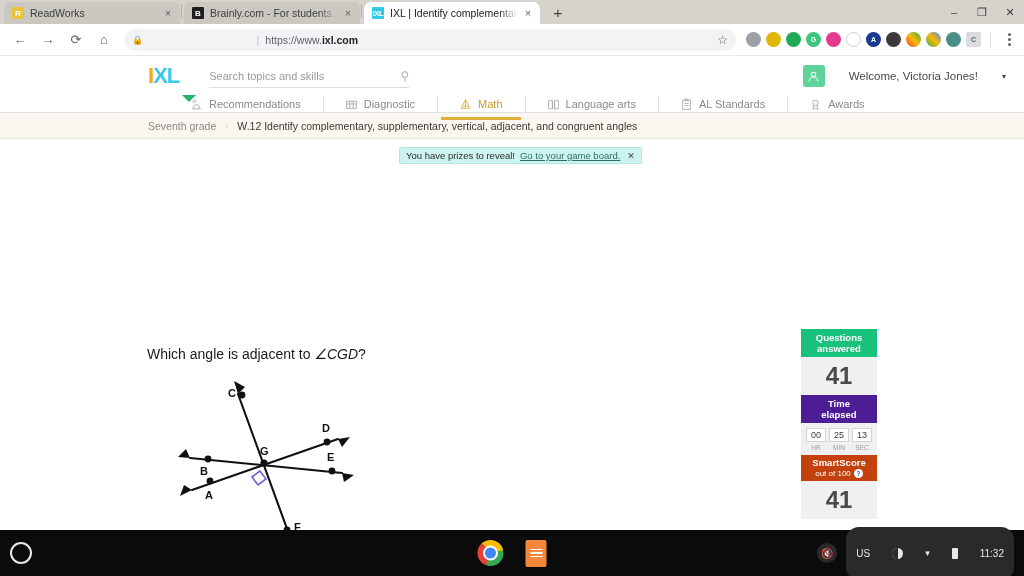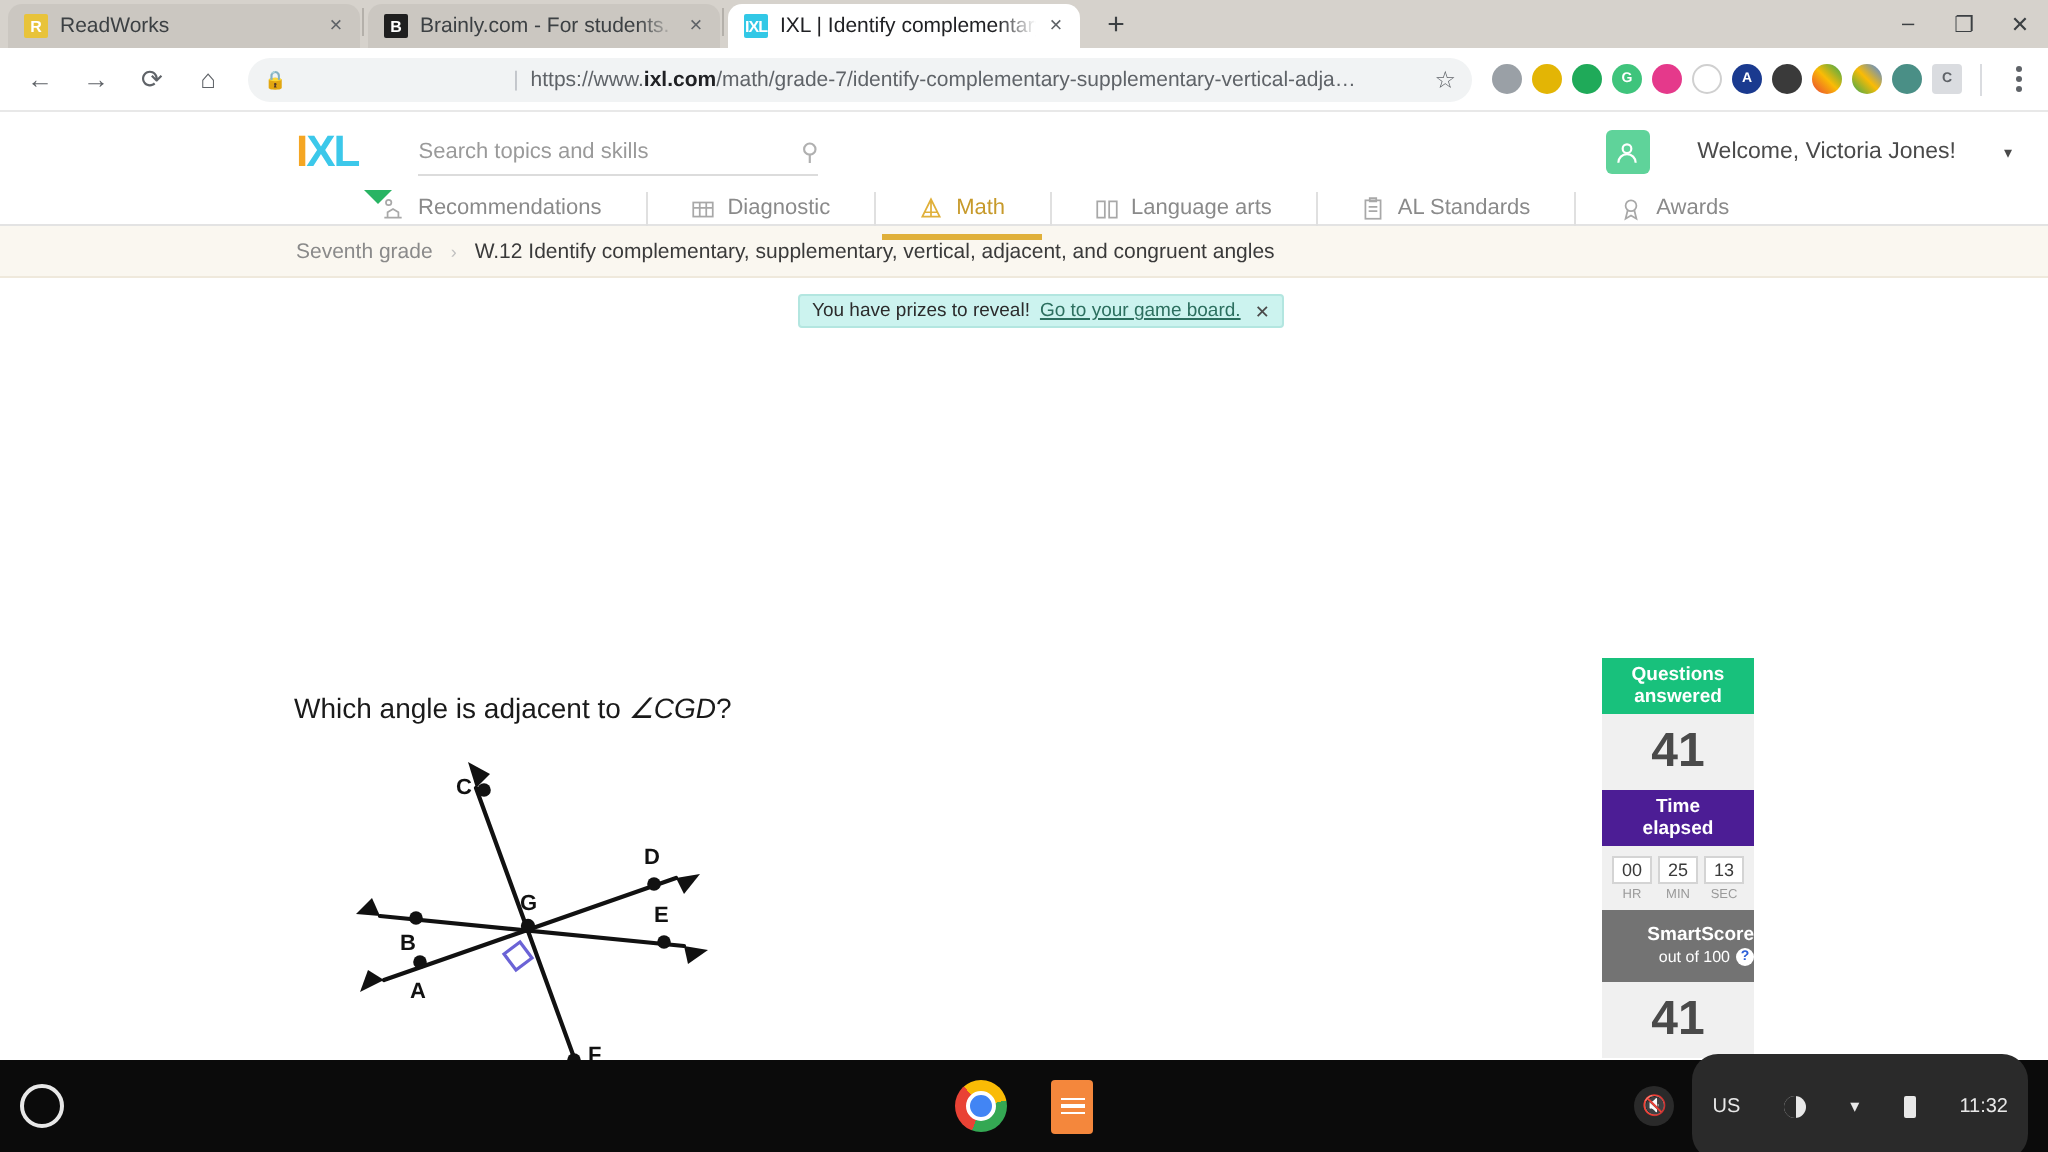--- a/index.html
+++ b/index.html
@@ -193,21 +193,21 @@
     width:76px; background:#f0f0f0;
     display:flex; flex-direction:column; align-items:stretch;
   }
   .sp-head {
     height:28px; display:flex; flex-direction:column;
     align-items:center; justify-content:center;
     font-size:9.5px; font-weight:bold; color:#fff; line-height:11px;
   }
   .sp-head.green { background:#18c17c; }
   .sp-head.gold  { background:#4c1d95; }
-  .sp-head.blue  { background:#737373; height:36px;align-items:flex-end;}
+  .sp-head.blue  { background:#c2410c; height:26px;}
   .sp-head.blue .sub { font-size:8px; font-weight:normal; display:flex; align-items:center; gap:3px;}
   .qmark {
     width:9px;height:9px;border-radius:50%;background:#fff;color:#2d5fd8;
     font-size:7px; display:inline-flex; align-items:center; justify-content:center; font-weight:bold;
   }
   .sp-val {
     height:38px; display:flex; align-items:center; justify-content:center;
     font-size:24px; font-weight:bold; color:#4a4a4a; background:#f0f0f0;
   }
   .timer { background:#f0f0f0; padding:5px 3px 4px; }
@@ -305,21 +305,20 @@
     <div class="navbtn">→</div>
     <div class="navbtn">⟳</div>
     <div class="navbtn">⌂</div>
 
     <div class="omnibox">
       <span class="lockicon">🔒</span>
       <span class="site-id">IXL Learning, Inc [US]</span>
       <span class="omni-sep">|</span>
       <span class="url-dim">https://www.</span>
         <span class="url-strong">ixl.com</span>
-        <span class="url-dim">/math/grade-7/identify-complementary-supplementary-vertical-adja…</span>
       <span class="star">☆</span>
     </div>
 
     <div class="ext-tray">
       <span class="ext" style="background:#9aa0a6"></span>
       <span class="ext" style="background:#e3b505"></span>
       <span class="ext" style="background:#1faa59"></span>
       <span class="ext" style="background:#3fc47c">G</span>
       <span class="ext" style="background:#e5398b"></span>
       <span class="ext" style="background:#fff;border:1px solid #d0d0d0"></span>

